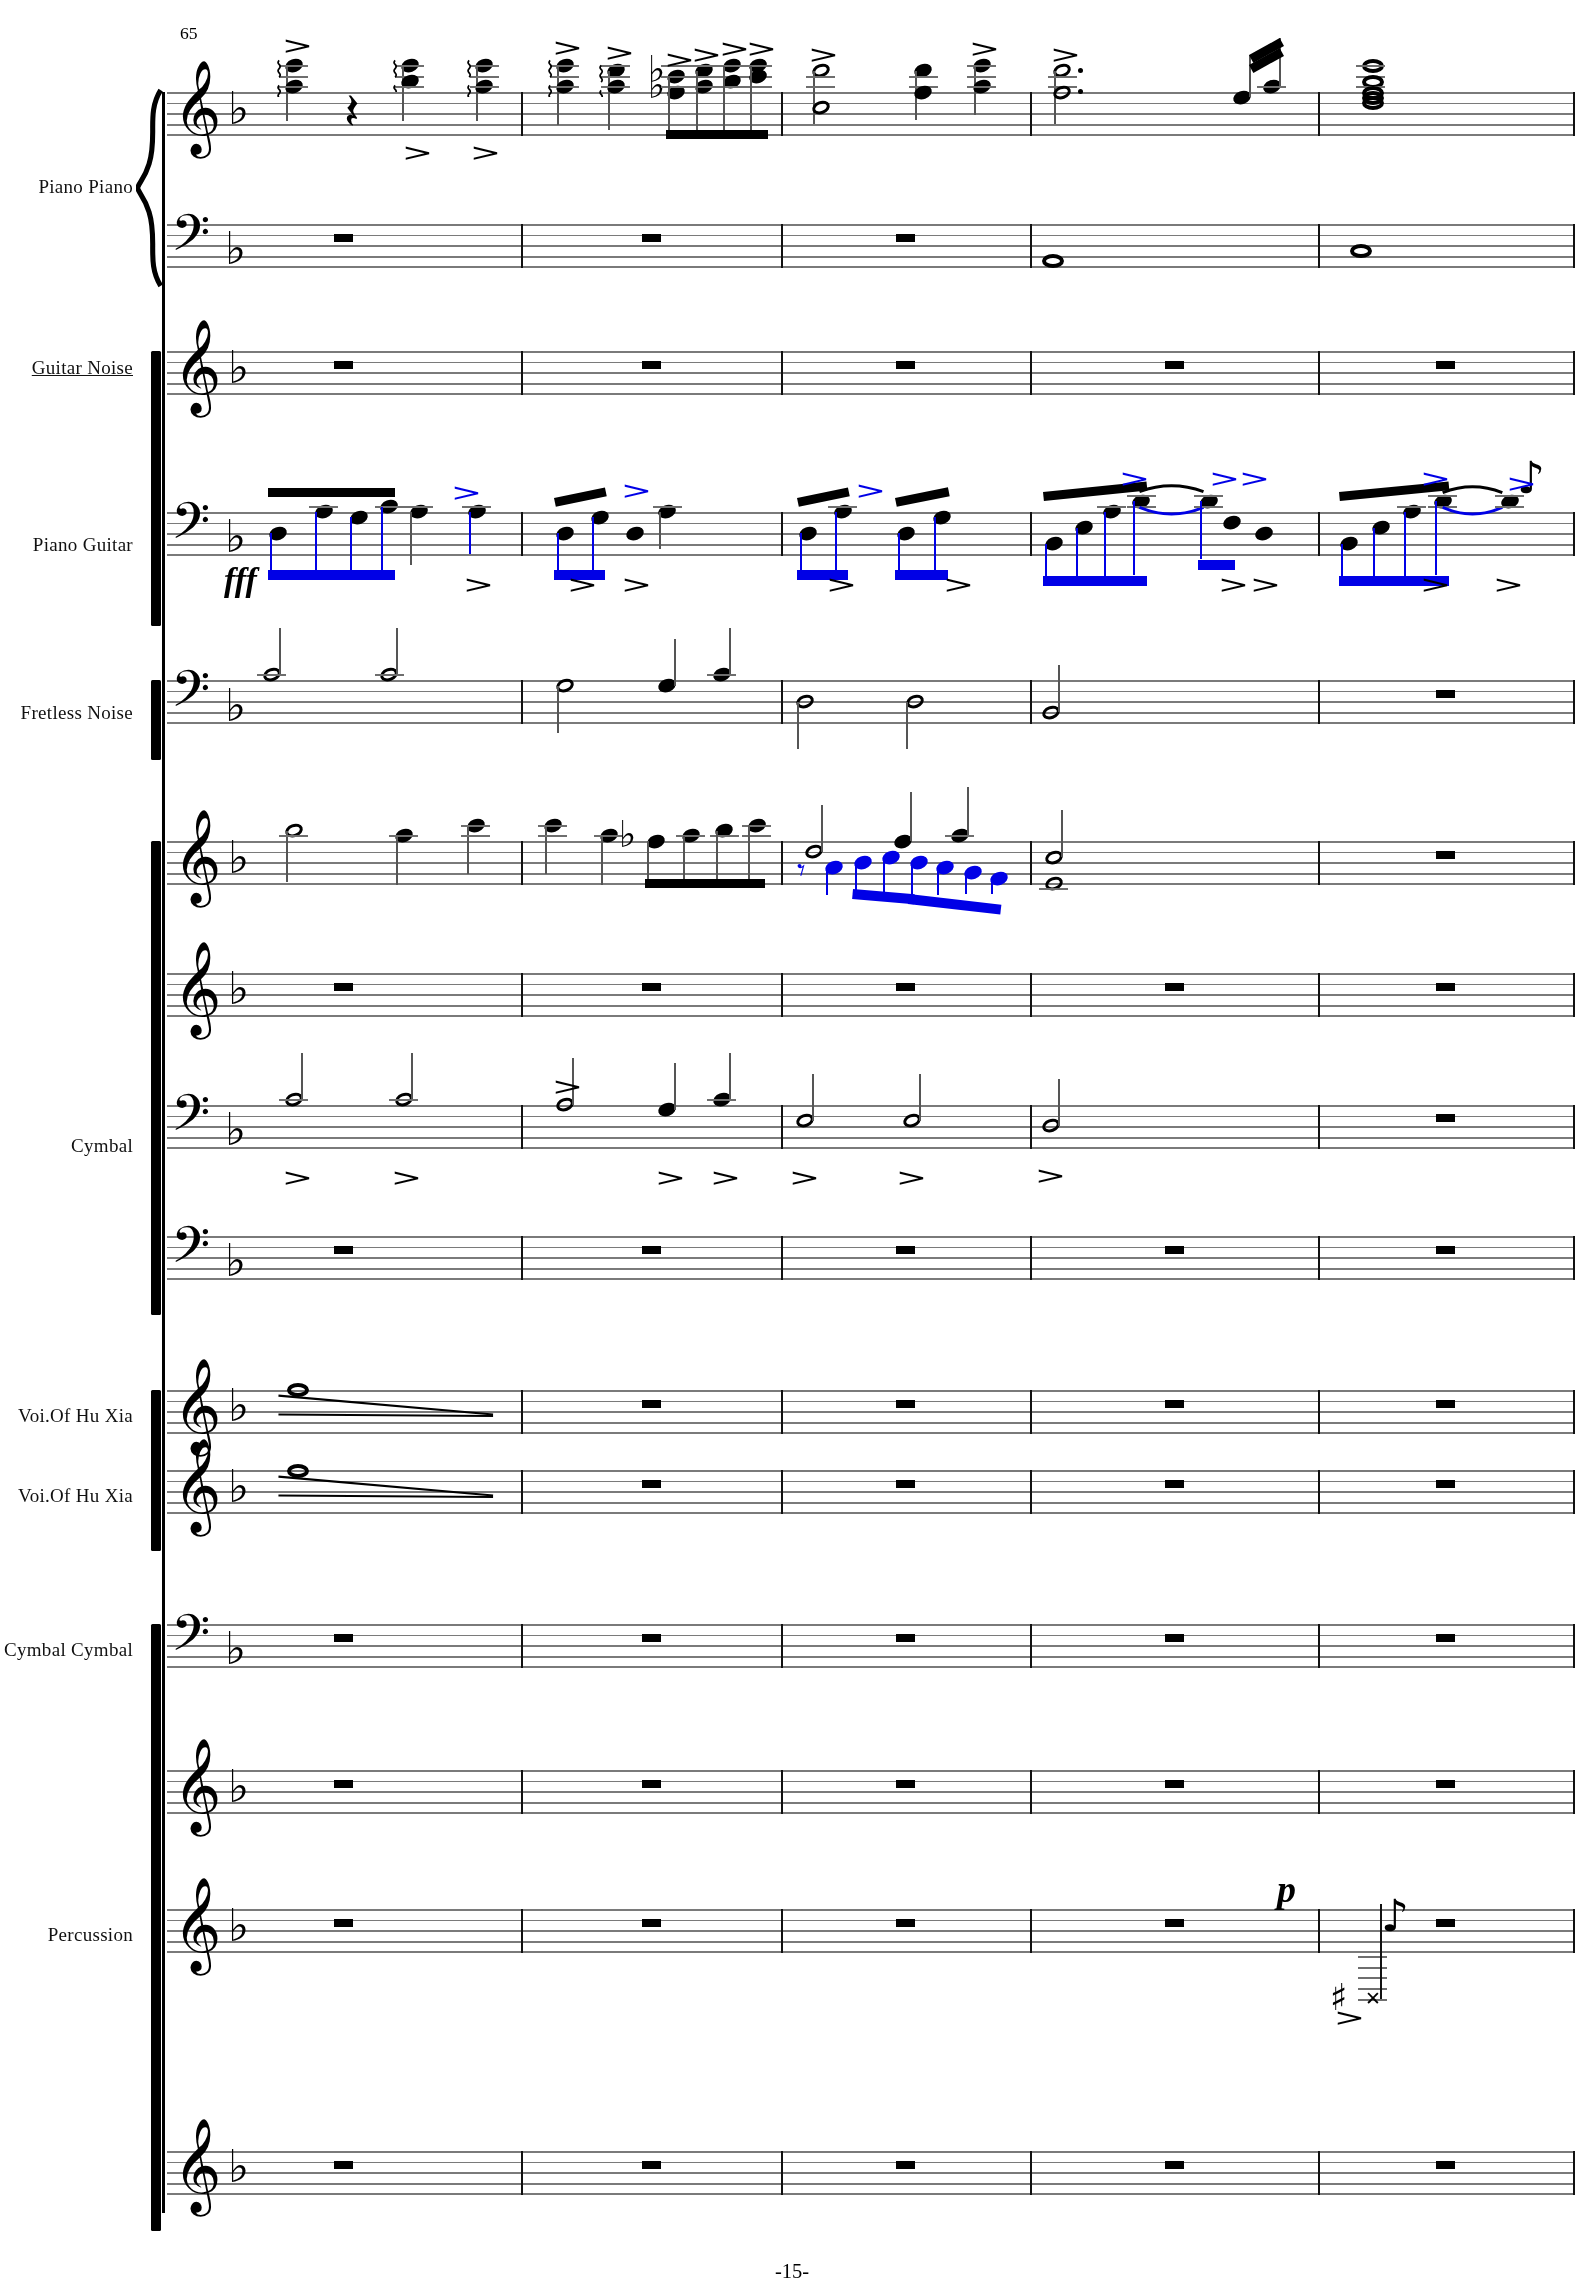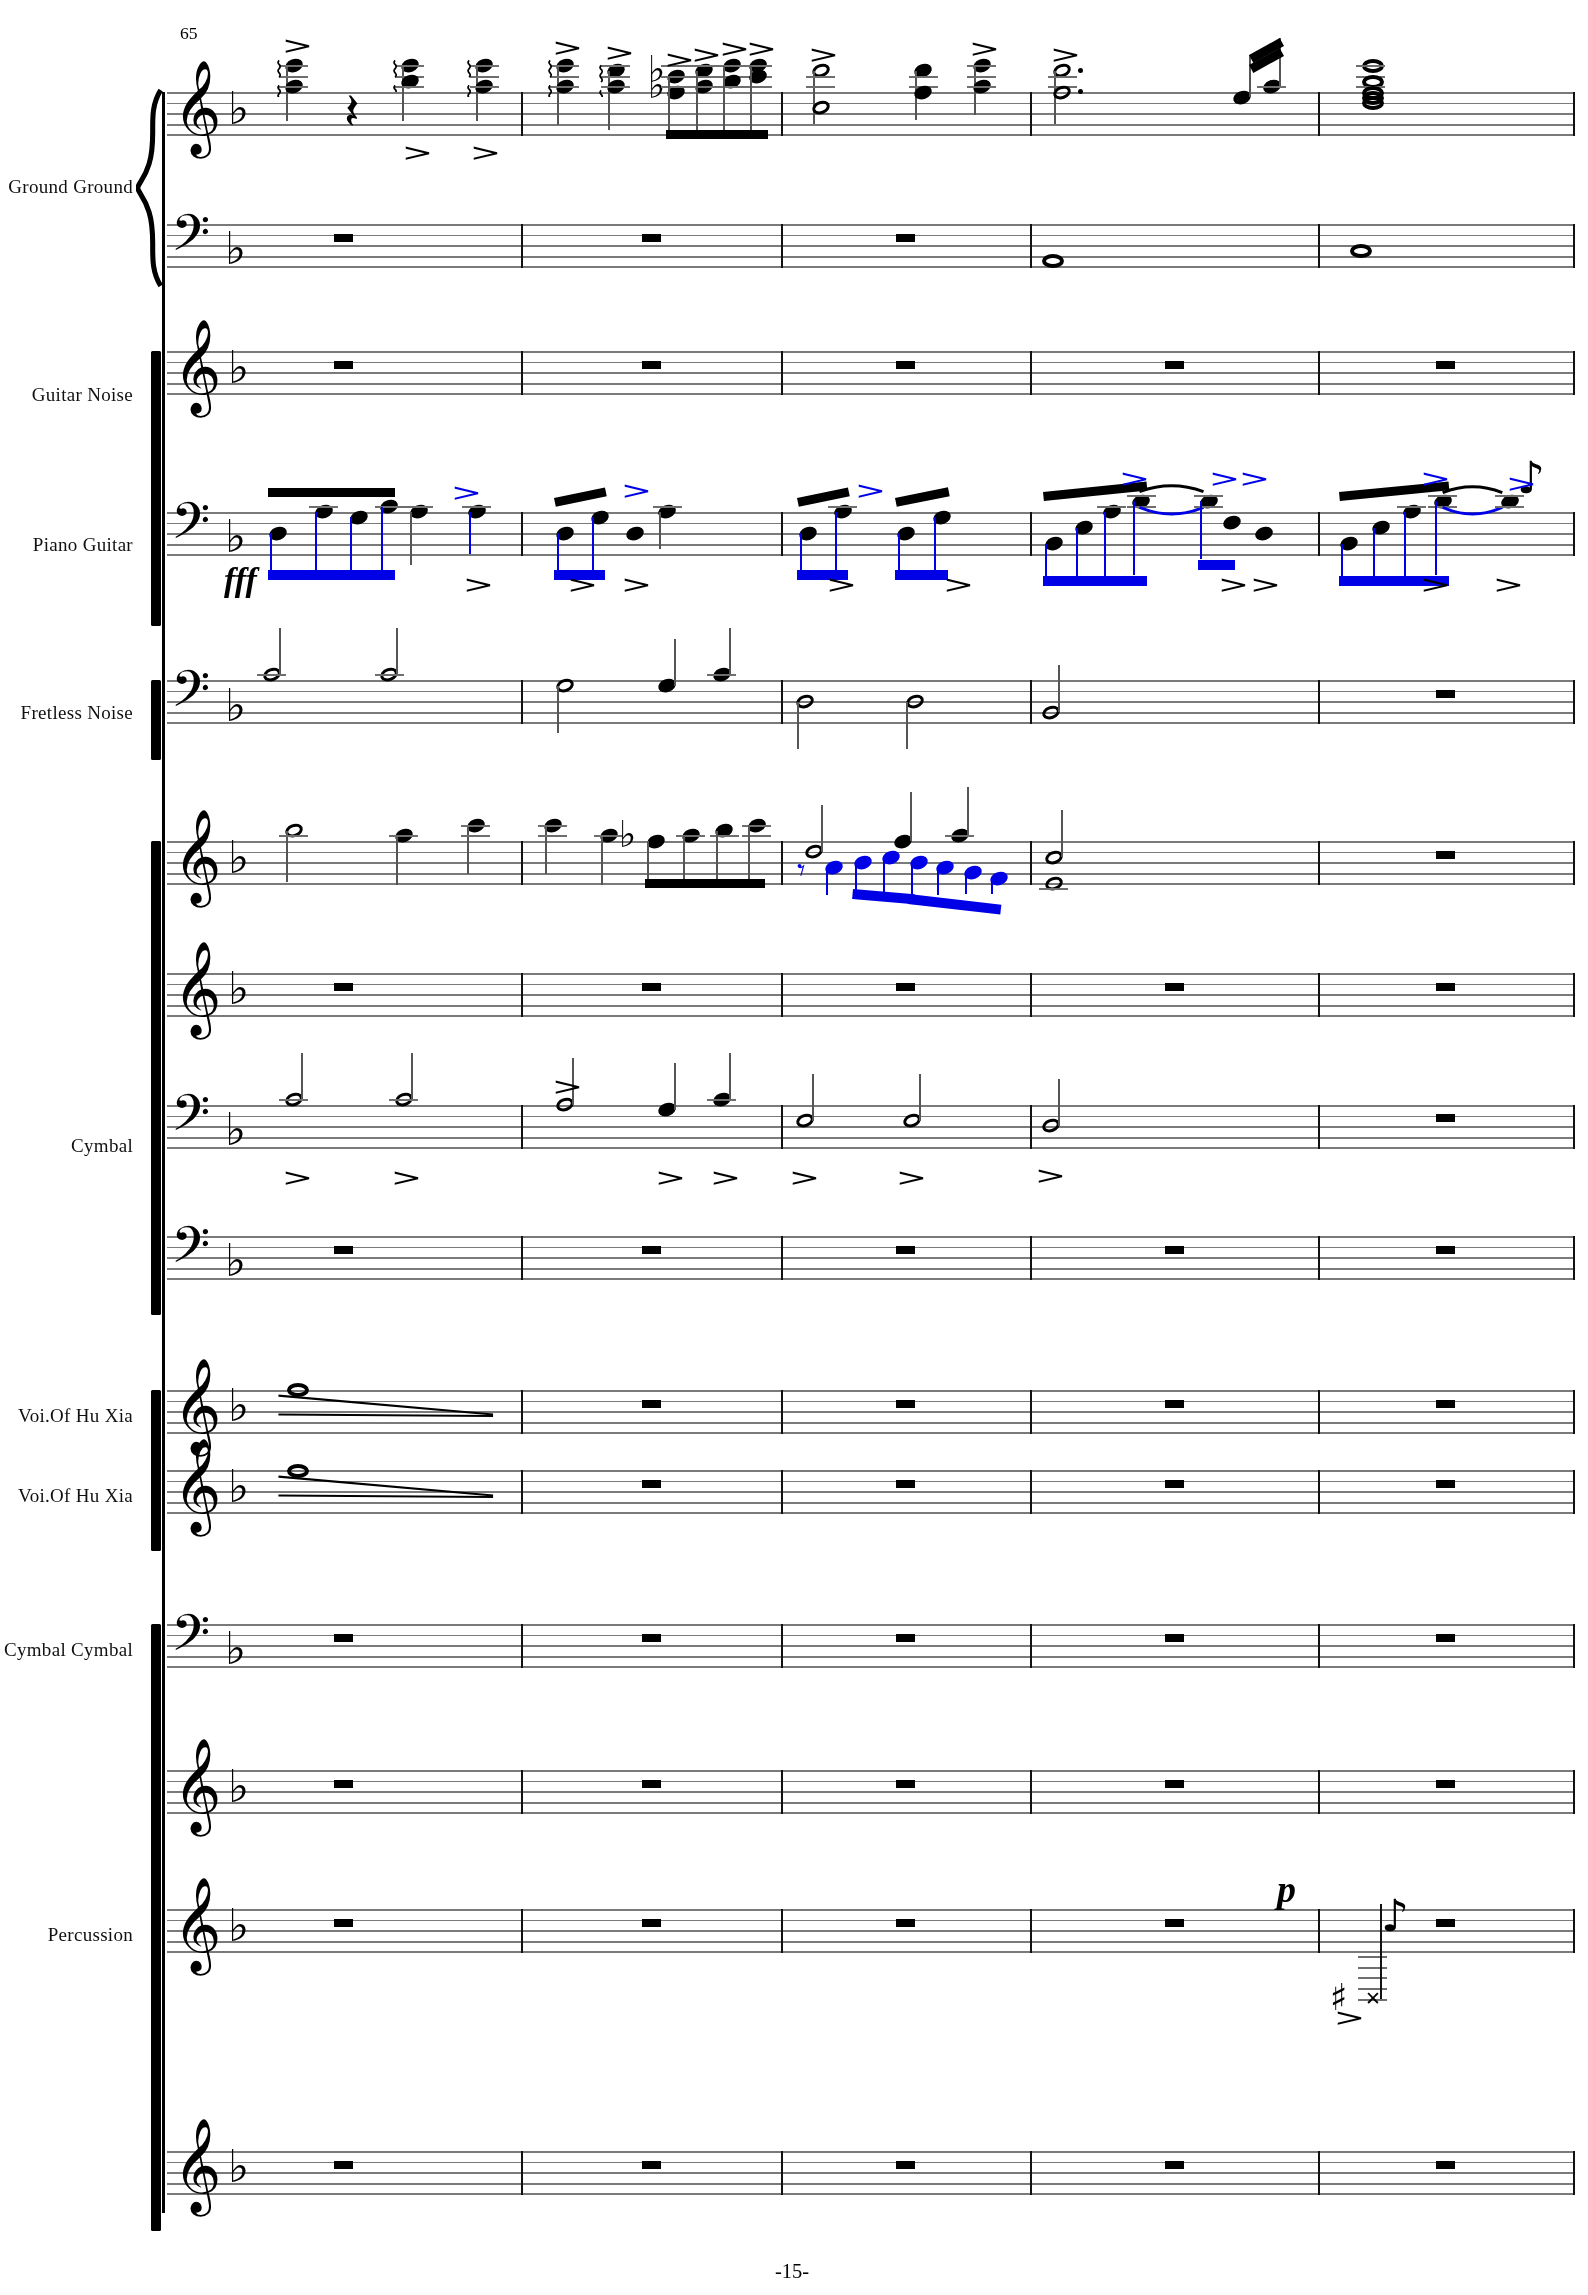--- a/index.html
+++ b/index.html
@@ -97,22 +97,22 @@
                C30 208 14 240 34 272" fill="none" stroke="#000" stroke-width="7"></path>
     </svg>
   </div>
 
   <div class="brkt" style="left:151px;top:351px;height:275px;"></div>
   <div class="brkt" style="left:151px;top:680px;height:80px;"></div>
   <div class="brkt" style="left:151px;top:841px;height:474px;"></div>
   <div class="brkt" style="left:151px;top:1390px;height:161px;"></div>
   <div class="brkt" style="left:151px;top:1624px;height:607px;"></div>
 
-  <div class="iname" style="left:0px;top:176px;width:133px;">Ground Ground</div>
-  <div class="iname" style="left:0px;top:384px;width:133px;">Guitar Noise</div>
+  <div class="iname" style="left:0px;top:176px;width:133px;">Piano Piano</div>
+  <div class="iname" style="left:0px;top:357px;width:133px;text-decoration:underline;">Guitar Noise</div>
   <div class="iname" style="left:0px;top:534px;width:133px;">Piano Guitar</div>
   <div class="iname" style="left:0px;top:702px;width:133px;">Fretless Noise</div>
   <div class="iname" style="left:0px;top:1135px;width:133px;">Cymbal</div>
   <div class="iname" style="left:0px;top:1405px;width:133px;">Voi.Of Hu Xia</div>
   <div class="iname" style="left:0px;top:1485px;width:133px;">Voi.Of Hu Xia</div>
   <div class="iname" style="left:0px;top:1639px;width:133px;">Cymbal Cymbal</div>
   <div class="iname" style="left:0px;top:1924px;width:133px;">Percussion</div>
 
   <div id="staves">
       <div class="staff" style="left:167px;top:92px;width:1406px;height:44px;">

